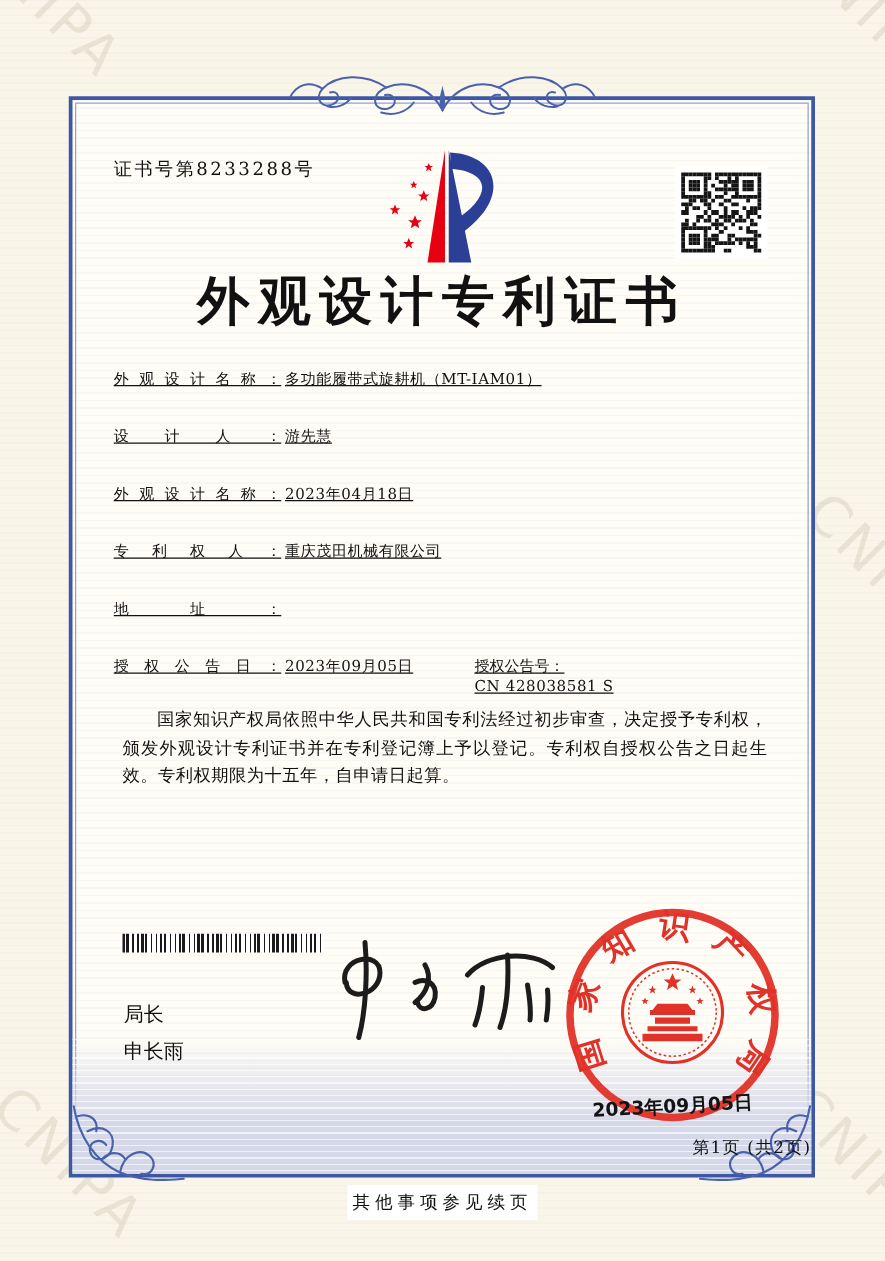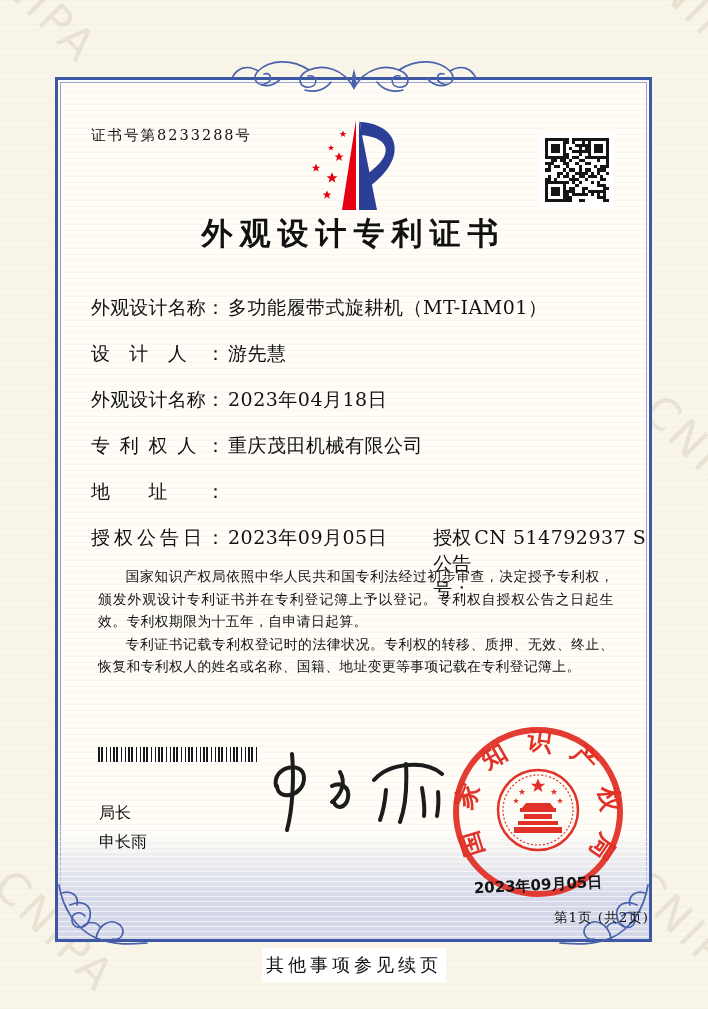--- a/index.html
+++ b/index.html
@@ -22,41 +22,41 @@
   .band{position:absolute;left:0;right:0;bottom:0;height:108px;
     background-image:repeating-linear-gradient(to bottom, rgba(255,255,255,0.65) 0 1px, transparent 1px 5px),
       linear-gradient(to bottom, rgba(214,217,232,0) 0, #d5d8e8 62%);}
   .content{position:absolute;inset:0;}
   .cert-no{position:absolute;left:33px;top:46px;font-size:14.5px;letter-spacing:2px;text-align:center;}
   .logo{position:absolute;left:240px;top:36px;}
   .qr{position:absolute;left:482px;top:53px;width:74px;height:74px;background:#fff;padding:5px;box-sizing:border-box;}
   .qr-grid{display:grid;width:100%;height:100%;grid-template-columns:repeat(21,1fr);grid-auto-rows:1fr;}
   .qr-grid b{display:block;} .qr-grid b.on{background:#151515;}
   .title{position:absolute;left:0;top:133px;width:100%;text-align:center;
-    font-size:31px;font-weight:bold;letter-spacing:7px;}
+    font-size:42px;font-weight:bold;letter-spacing:7px;}
   
   .fields{position:absolute;left:33px;top:215px;width:530px;}
-  .frow{display:flex;align-items:baseline;height:46px;font-size:19px;}
+  .frow{display:flex;align-items:baseline;height:46px;font-size:12px;text-decoration:underline;}
   .flabel{display:inline-block;width:134px;text-align:justify;text-align-last:justify;flex:none;}
   .fvalue{margin-left:3px;letter-spacing:0.5px;white-space:nowrap;}
-  .grant2{margin-left:46px;display:flex;align-items:baseline;}
+  .grant2{margin-left:46px;display:flex;align-items:baseline;flex-direction:column;}
   
   .paras{position:absolute;left:40px;top:485px;width:516px;font-size:13.8px;line-height:22.5px;text-align:justify;}
   .paras p{margin:0;text-indent:2em;letter-spacing:0.4px;}
   
   .barcode{position:absolute;left:40px;top:667px;width:160px;height:15px;background:#fff;
     background-image:repeating-linear-gradient(90deg,#1a1a1a 0 2px,#fff 2px 3px,#1a1a1a 3px 5px,#fff 5px 8px,#1a1a1a 8px 9px,#fff 9px 12px,#1a1a1a 12px 13px,#fff 13px 15px);}
   .director{position:absolute;left:41px;top:718px;font-family:Liberation Sans, sans-serif;
     font-size:16px;line-height:29px;}
   .sig{position:absolute;left:190px;top:662px;}
   .seal{position:absolute;left:392px;top:644px;}
   
   .page-info{position:absolute;left:0;bottom:12px;width:100%;text-align:right;font-size:13.5px;letter-spacing:1px;}
   .cont-note{position:absolute;left:50%;top:948px;transform:translateX(-50%);
-    background:#fff;padding:5px 4px;font-size:18px;letter-spacing:4px;white-space:nowrap;}
+    background:#fff;padding:5px 4px;font-size:14px;letter-spacing:4px;white-space:nowrap;}
 </style>
 </head>
 <body>
 
 <div class="page">
 
   <div class="wm wm1">CNIPA</div>
   <div class="wm wm2">CNIPA</div>
   <div class="wm wm3">CNIPA</div>
   <div class="wm wm4">CNIPA</div>
@@ -588,28 +588,27 @@
           <span class="fvalue">重庆茂田机械有限公司</span>
         </div>
         <div class="frow">
           <span class="flabel">地址：</span>
         </div>
         <div class="frow">
           <span class="flabel">授权公告日：</span>
           <span class="fvalue">2023年09月05日</span>
           <span class="grant2">
             <span>授权公告号：</span>
-            <span class="fvalue">CN 514792937 S</span>
+            <span class="fvalue">CN 428038581 S</span>
           </span>
         </div>
       </div>
 
       <div class="paras">
         <p>国家知识产权局依照中华人民共和国专利法经过初步审查，决定授予专利权，颁发外观设计专利证书并在专利登记簿上予以登记。专利权自授权公告之日起生效。专利权期限为十五年，自申请日起算。</p>
-        <p>专利证书记载专利权登记时的法律状况。专利权的转移、质押、无效、终止、恢复和专利权人的姓名或名称、国籍、地址变更等事项记载在专利登记簿上。</p>
       </div>
 
       <div class="barcode"></div>
 
       <div class="director">
         <div>局长</div>
         <div>申长雨</div>
       </div>
 
       <svg class="sig" width="210" height="110" viewBox="0 0 210 110">

